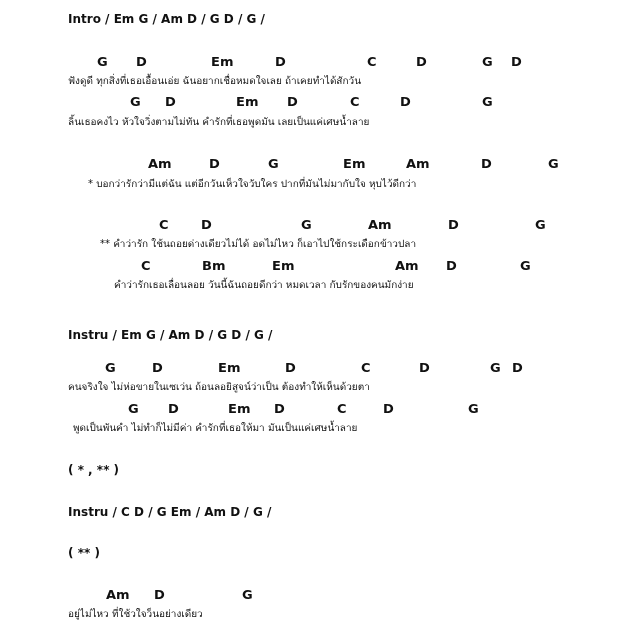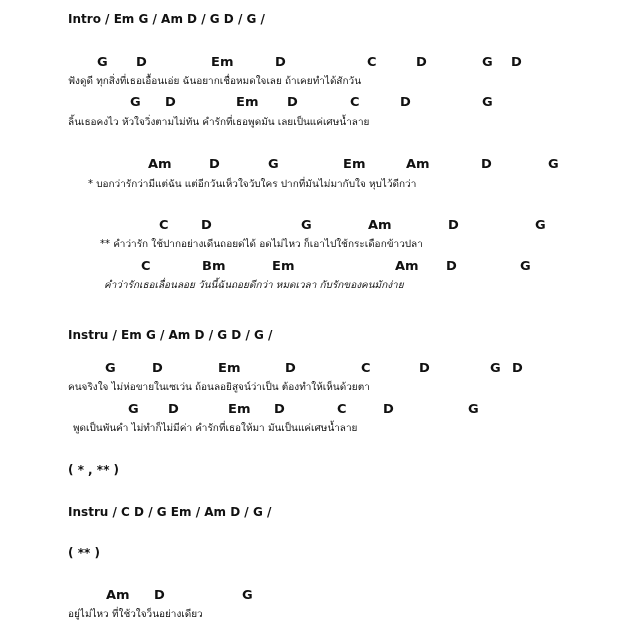--- a/index.html
+++ b/index.html
@@ -57,32 +57,32 @@
 
   <div>
     <div class="chord-row">
         <span class="chord" style="left: 159px; top: 217px;">C</span>
         <span class="chord" style="left: 201px; top: 217px;">D</span>
         <span class="chord" style="left: 301px; top: 217px;">G</span>
         <span class="chord" style="left: 368px; top: 217px;">Am</span>
         <span class="chord" style="left: 448px; top: 217px;">D</span>
         <span class="chord" style="left: 535px; top: 217px;">G</span>
       </div>
-    <div class="line lyric" style="left:100px; top:236px;">** คำว่ารัก ใช้ปากอย่างเดีนถอยด่ได้  อดไม่ไหว ก็เอาไปใช้กระเดือกข้าวปลา</div>
+    <div class="line lyric" style="left:100px; top:236px;">** คำว่ารัก ใช้นถอยด่างเดียวไม่ได้  อดไม่ไหว ก็เอาไปใช้กระเดือกข้าวปลา</div>
   </div>
   <div>
     <div class="chord-row">
         <span class="chord" style="left: 141px; top: 258px;">C</span>
         <span class="chord" style="left: 202px; top: 258px;">Bm</span>
         <span class="chord" style="left: 272px; top: 258px;">Em</span>
         <span class="chord" style="left: 395px; top: 258px;">Am</span>
         <span class="chord" style="left: 446px; top: 258px;">D</span>
         <span class="chord" style="left: 520px; top: 258px;">G</span>
       </div>
-    <div class="line lyric" style="left:104px; top:277px;font-style:italic;">คำว่ารักเธอเลื่อนลอย   วันนี้ฉันถอยดีกว่า หมดเวลา กับรักของคนมักง่าย</div>
+    <div class="line lyric" style="left:114px; top:277px;">คำว่ารักเธอเลื่อนลอย   วันนี้ฉันถอยดีกว่า หมดเวลา กับรักของคนมักง่าย</div>
   </div>
 
   <div class="line hdr" style="left:68px; top:328px;">Instru  / Em G / Am D / G D / G /</div>
 
   <div>
     <div class="chord-row">
         <span class="chord" style="left: 105px; top: 360px;">G</span>
         <span class="chord" style="left: 152px; top: 360px;">D</span>
         <span class="chord" style="left: 218px; top: 360px;">Em</span>
         <span class="chord" style="left: 285px; top: 360px;">D</span>

